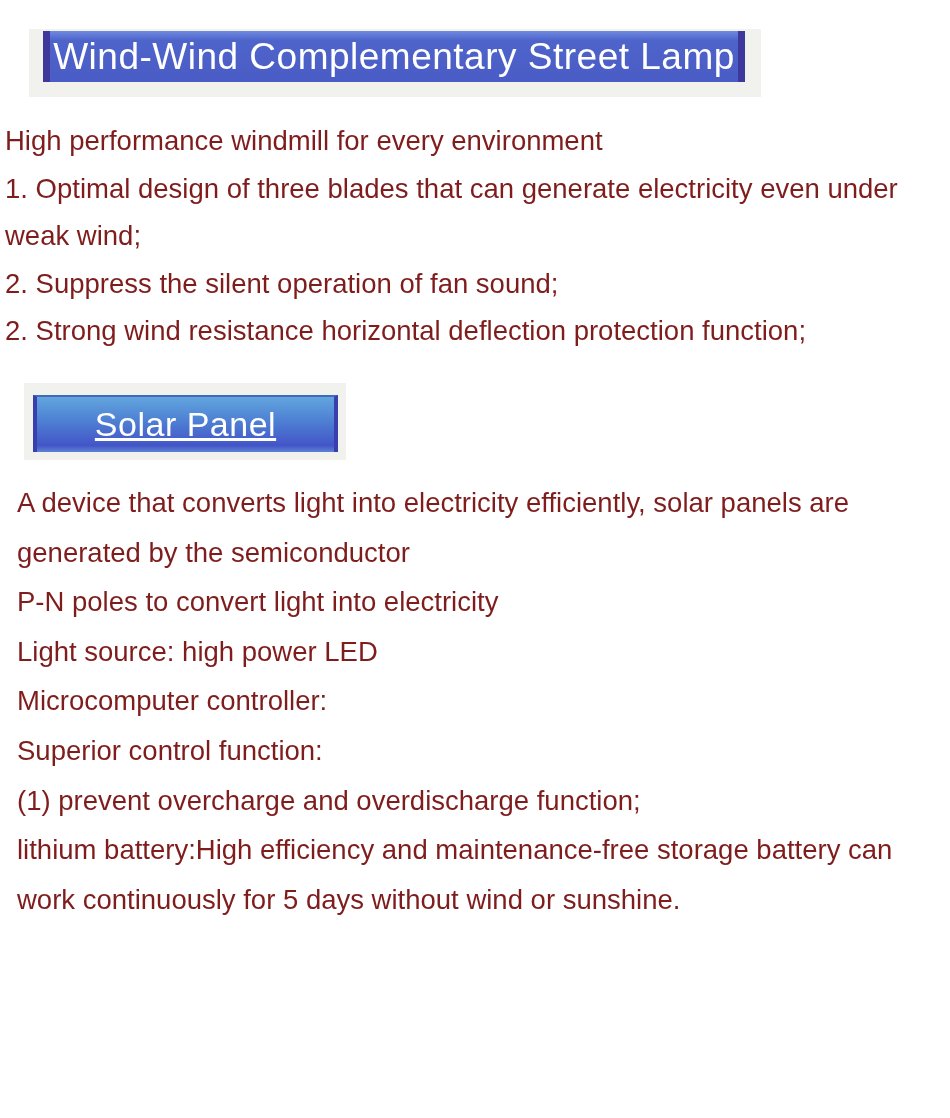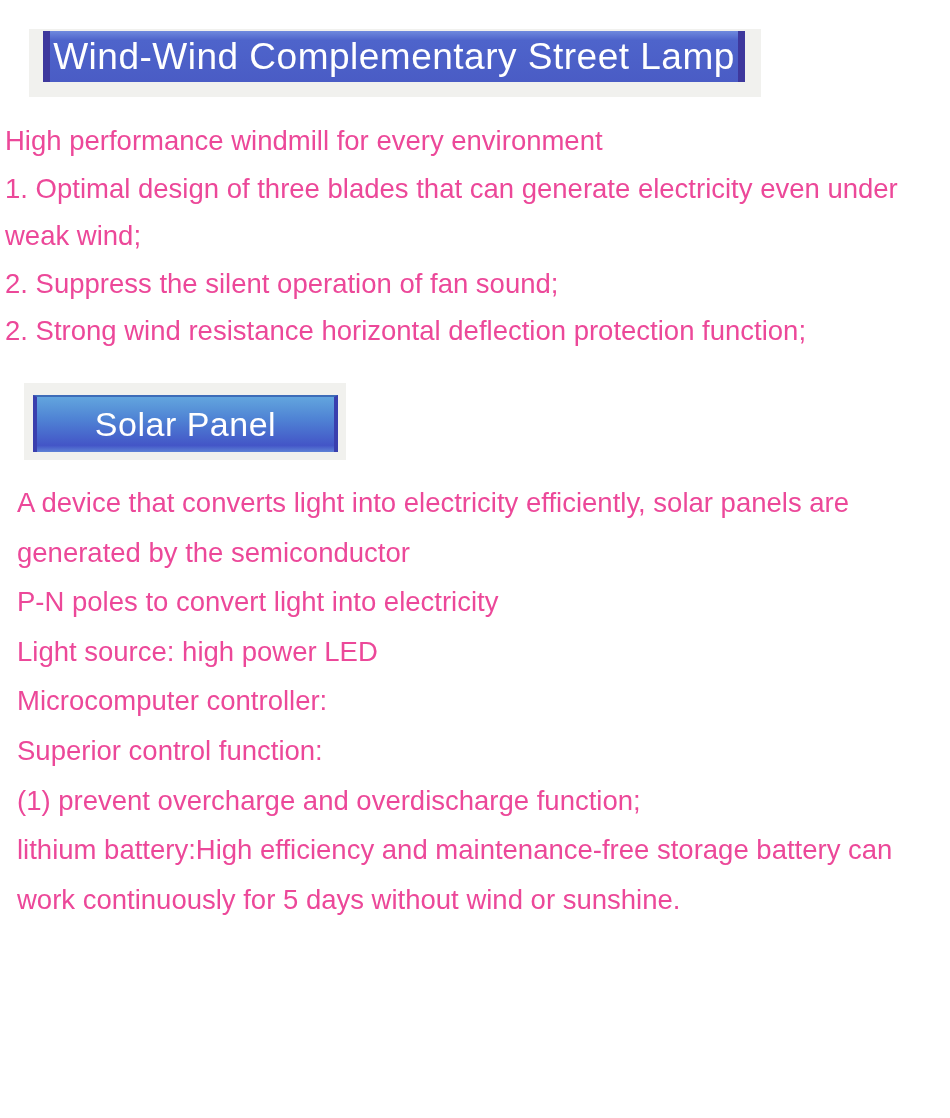--- a/index.html
+++ b/index.html
@@ -61,28 +61,29 @@
     border-right: 4px solid #3a3fae;
     border-top: 2px solid #3d6cb8;
     background: linear-gradient(180deg, #62a5de 0%, #4f83d4 40%, #4355c7 88%, #5e82d6 100%);
     display: flex;
     align-items: center;
     justify-content: center;
     color: #ffffff;
     font-size: 34px;
     letter-spacing: 0.5px;
     white-space: nowrap;
+    text-decoration: underline;
   }
 
   
   .text-block {
     position: absolute;
     left: 5px;
     width: 942px;
-    color: #ec4899;
+    color: #7f1d1d;
     font-size: 27.5px;
   }
   .text-block-1 {
     top: 117px;
     line-height: 47.6px;
   }
   .text-block-2 {
     top: 478px;
     line-height: 49.6px;
     margin-left: 12px;

